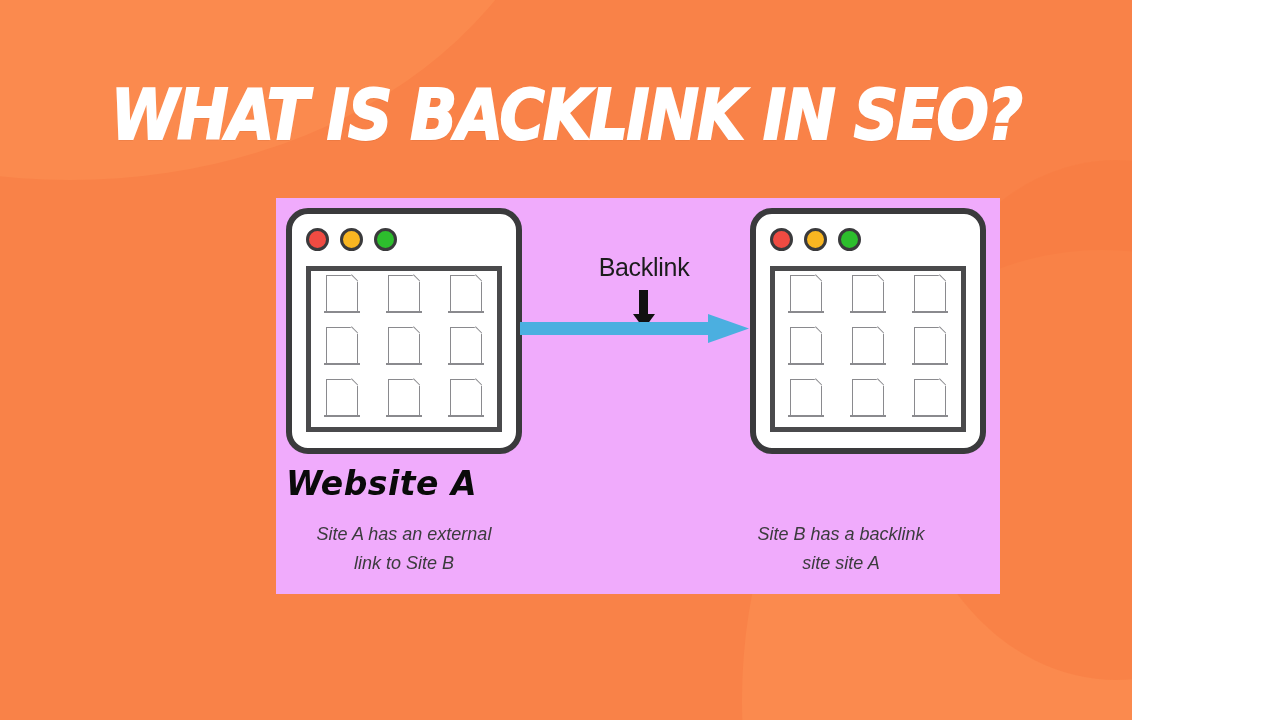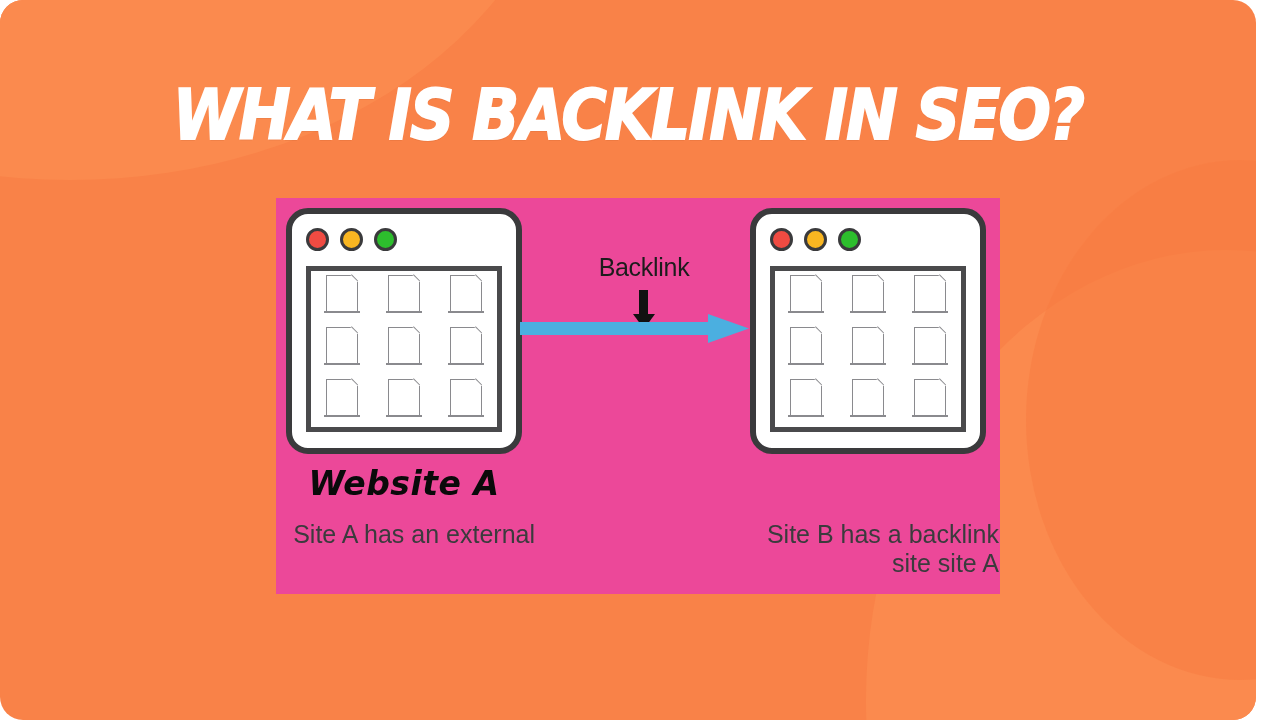--- a/index.html
+++ b/index.html
@@ -6,24 +6,23 @@
   * { margin:0; padding:0; box-sizing:border-box; }
 
   html, body {
     width:1280px; height:720px;
     overflow:hidden;
     font-family:"Liberation Sans", sans-serif;
   }
 
   #stage {
     position:relative;
-    width:1256px; height:720px;
+    width:1132px; height:720px;
     background:#F98248;
     overflow:hidden;
-    border-radius:23px;
   }
 
   
   .blob { position:absolute; border-radius:50%; pointer-events:none; }
   #blob-tl {
     width:1000px; height:760px;
     left:-430px; top:-580px;
     background:#FB8A4E;
   }
   #blob-br {
@@ -56,21 +55,21 @@
     white-space:nowrap;
     -webkit-text-stroke:2px #FFFFFF;
     text-shadow:0 2px 0 rgba(150,60,20,.10);
   }
 
   
   #card {
     position:absolute;
     left:276px; top:198px;
     width:724px; height:396px;
-    background:#ec4899;
+    background:#f0abfc;
   }
 
   
   .browser {
     position:absolute;
     top:10px;
     width:236px; height:246px;
     border:6px solid #3A3A3C;
     border-radius:22px;
     background:#FFFFFF;
@@ -155,43 +154,43 @@
     position:absolute;
     left:244px; top:114px;
     width:230px; height:32px;
   }
 
   
   .site-name {
     position:absolute;
     top:266px;
     width:236px;
-    text-align:center;
     font-family:"DejaVu Sans", sans-serif;
     font-weight:bold;
     font-style:italic;
     font-size:33px;
     color:#0A0A0A;
     letter-spacing:.5px;
   }
   #name-a { left:10px; }
   #name-b { left:474px; }
 
   .site-caption {
     position:absolute;
     top:322px;
     width:262px;
-    text-align:right;
+    text-align:center;
     font-family:"Liberation Sans", sans-serif;
-    font-size:25px;
+    font-style:italic;
+    font-size:18px;
     line-height:29px;
     color:#3B3B3D;
   }
   #caption-a { left:-3px; }
-  #caption-b { left:461px; }
+  #caption-b { left:434px; }
 </style>
 </head>
 <body>
 
 <div id="stage">
 
   <div class="blob" id="blob-tl"></div>
   <div class="blob" id="blob-br"></div>
   <div class="blob" id="blob-br2"></div>
 
@@ -318,20 +317,21 @@
             <div class="doc-corner"></div>
             <div class="doc-base"></div>
           </div>
       </div>
     </div>
 
     <div class="site-name" id="name-a">Website A</div>
 
     <div class="site-caption" id="caption-a">
       <div>Site A has an external</div>
+      <div>link to Site B</div>
     </div>
 
     <div class="site-caption" id="caption-b">
       <div>Site B has a backlink</div>
       <div>site site A</div>
     </div>
 
   </div>
 </div>
 

